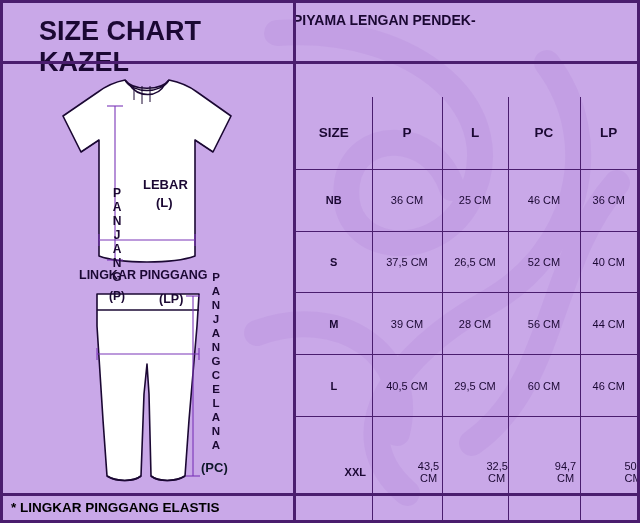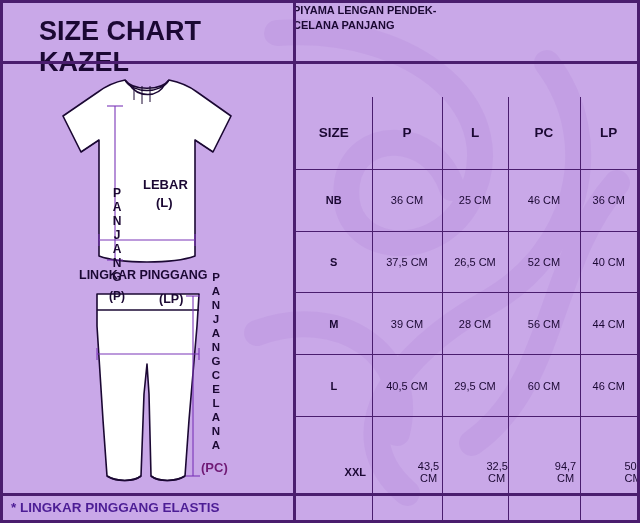--- a/index.html
+++ b/index.html
@@ -46,22 +46,22 @@
     padding-left: 36px;
     padding-top: 13px;
     font-size: 27px;
     font-weight: bold;
     color: #1b0833;
     letter-spacing: 0px;
     box-sizing: border-box;
     font-family: "Liberation Sans", sans-serif;
   }
   .title-sub {
-    padding-top: 0;
-    font-size: 11px;
+    padding-top: 8px;
+    font-size: 14px;
     font-weight: bold;
     color: #1b0833;
     line-height: 1.35;
     box-sizing: border-box;
   }
   .divider-h {
     position: absolute;
     left: 0;
     top: 58px;
     width: 634px;
@@ -83,21 +83,21 @@
     width: 634px;
     height: 3px;
     background: #4a1d6e;
   }
   .footer-note {
     position: absolute;
     left: 8px;
     top: 497px;
     font-size: 13.5px;
     font-weight: bold;
-    color: #4c1d95;
+    color: #000000;
   }
 
   
   .illus {
     position: absolute;
     left: 0;
     top: 61px;
     width: 290px;
     height: 429px;
   }
@@ -156,21 +156,20 @@
       <path d="M330,60 C390,140 360,250 270,300 C180,350 120,430 190,490"></path>
       <path d="M400,180 C330,260 340,380 255,440"></path>
       <path d="M40,330 C120,300 200,350 180,430"></path>
     </g>
   </svg>
 
   <div class="header">
     <div class="title-main">SIZE CHART KAZEL</div>
     <div class="title-sub">
       <div>PIYAMA LENGAN PENDEK-</div>
-      <div>CELANA PANJANG</div>
     </div>
   </div>
 
   <div class="divider-h"></div>
   <div class="divider-v"></div>
 
   <div class="illus">
     <svg width="290" height="429" viewBox="0 0 290 429" xmlns="http://www.w3.org/2000/svg">
 
       <g stroke="#1b0833" stroke-width="1.6" fill="#ffffff" stroke-linejoin="round">
@@ -260,21 +259,21 @@
       </div>
       <div style="position:absolute; left:62px; top:204px; font-size:12.5px; font-weight:bold; color:#1b0833;padding-left:14px;">
         <span>LINGKAR PINGGANG</span>
       </div>
       <div style="position:absolute; left:115px; top:228px; font-size:12.5px; font-weight:bold; color:#1b0833;margin-left:41px;">
         <span>(LP)</span>
       </div>
       <div style="position:absolute; left:205px; top:206px; width:16px; font-size:11.5px; font-weight:bold; color:#1b0833; line-height:14px; text-align:center;">
         P<br>A<br>N<br>J<br>A<br>N<br>G<br>C<br>E<br>L<br>A<br>N<br>A
       </div>
-      <div style="position:absolute; left:198px; top:396px; font-size:13px; font-weight:bold; color:#701a75;">
+      <div style="position:absolute; left:198px; top:396px; font-size:13px; font-weight:bold; color:#0f172a;">
         <span>(PC)</span>
       </div>
     </div>
   </div>
 
   <div class="table-wrap">
     <table class="size-table">
       <colgroup>
         <col class="col-size">
           <col class="col-p">

